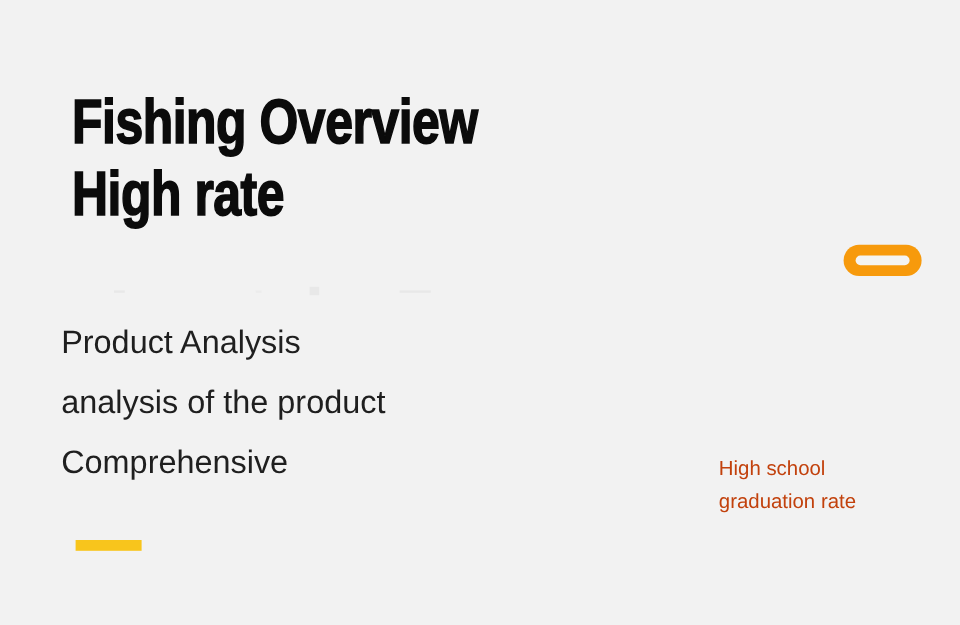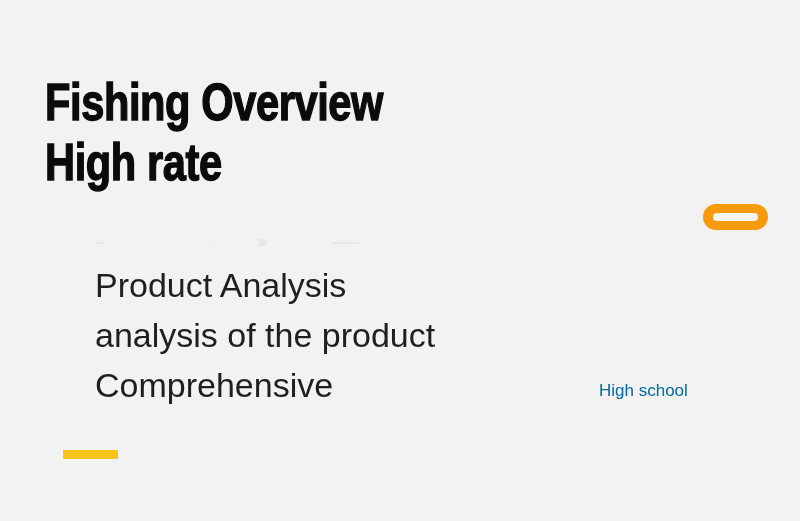--- a/index.html
+++ b/index.html
@@ -16,21 +16,21 @@
   #slide {
     position: relative;
     width: 800px;
     height: 521px;
     background: #f2f2f2;
   }
 
   
   .headline {
     position: absolute;
-    left: 45px;
+    left: 60px;
     top: 72px;
     width: 420px;
   }
   .headline-line {
     display: block;
     font-family: "Liberation Sans Narrow", "Liberation Sans", sans-serif;
     font-weight: 700;
     font-size: 52px;
     line-height: 60px;
     letter-spacing: -0.5px;
@@ -66,25 +66,24 @@
   .body-copy {
     position: absolute;
     left: 51px;
     top: 260px;
     width: 420px;
   }
   .body-line {
     display: block;
     font-family: "Liberation Sans", sans-serif;
     font-weight: 400;
-    font-size: 34px;
+    font-size: 27px;
     line-height: 50px;
     color: #1f1f1f;
     white-space: nowrap;
-    margin-left: 44px;
   }
 
   
   .accent-bar {
     position: absolute;
     left: 63px;
     top: 450px;
     width: 55px;
     height: 9px;
     background: #f8c51c;
@@ -116,21 +115,21 @@
     left: 599px;
     top: 377px;
     width: 190px;
   }
   .caption-line {
     display: block;
     font-family: "Liberation Sans", sans-serif;
     font-weight: 400;
     font-size: 17px;
     line-height: 27px;
-    color: #0369a1;
+    color: #c2410c;
     white-space: nowrap;
   }
 </style>
 </head>
 <body>
 
 <div id="slide">
 
   <div class="headline">
     <span class="headline-line">Fishing Overview</span>
@@ -151,15 +150,16 @@
   </div>
 
   <div class="accent-bar"></div>
 
   <div class="pill-badge">
     <span class="pill-slot"></span>
   </div>
 
   <div class="caption">
     <span class="caption-line">High school</span>
+    <span class="caption-line">graduation rate</span>
   </div>
 
 </div>
 
 </body></html>

